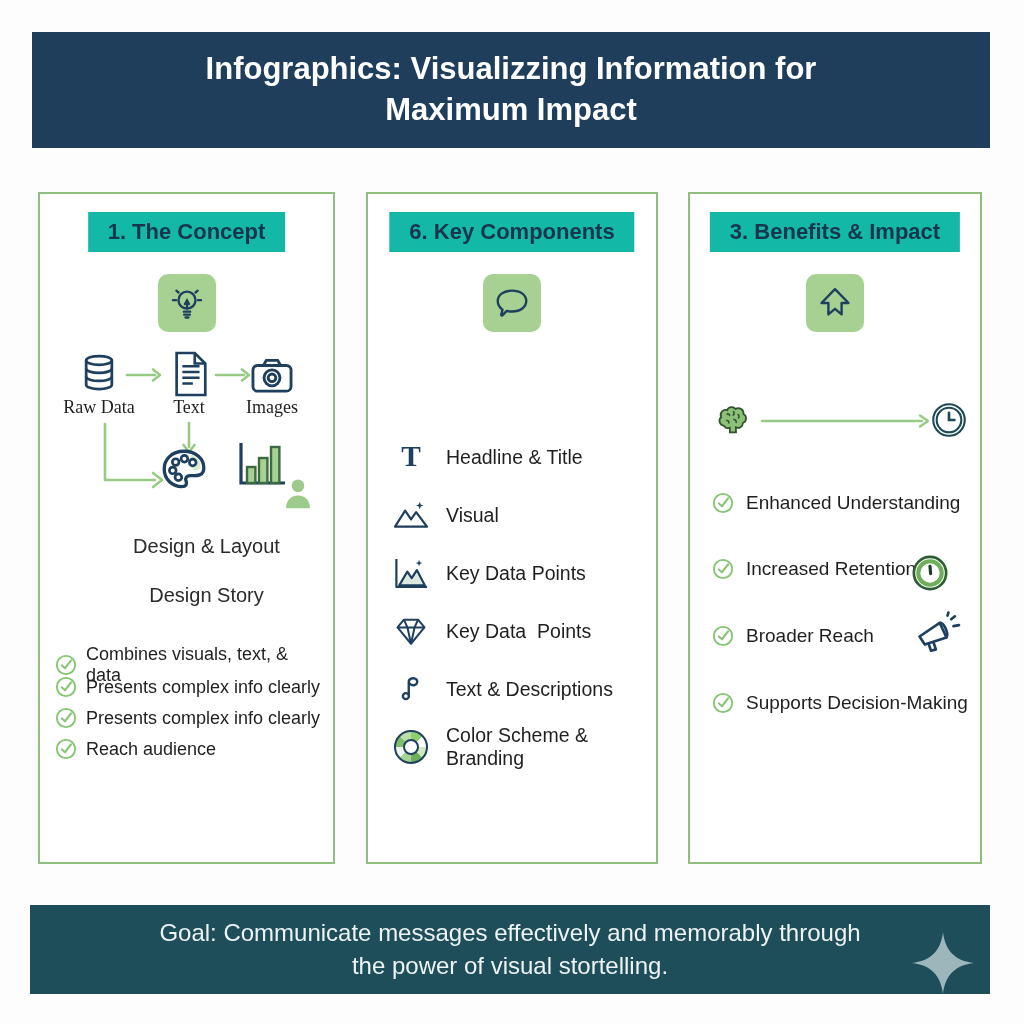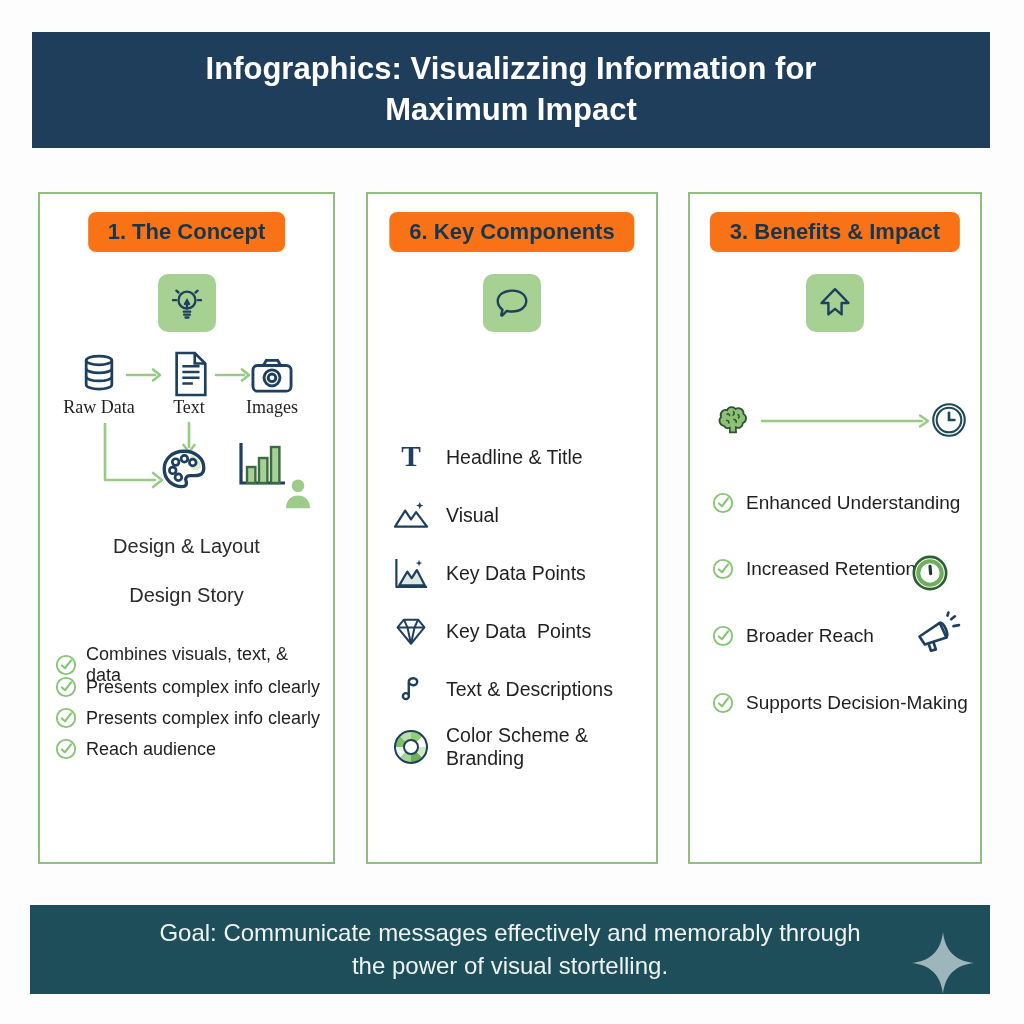--- a/index.html
+++ b/index.html
@@ -11,29 +11,29 @@
           display:flex;flex-direction:column;align-items:center;justify-content:center;
           color:#ffffff;font-weight:bold;font-size:31px;line-height:1.32;text-align:center;}
 
   
   .col{position:absolute;top:192px;height:672px;background:#ffffff;border:2px solid #8fbe7e;box-sizing:border-box;}
   .col1{left:38px;width:297px;}
   .col2{left:366px;width:292px;}
   .col3{left:688px;width:294px;}
 
   .badge{position:absolute;top:18px;left:50%;transform:translateX(-50%);
-         background:#f97316;color:#17364e;font-weight:bold;font-size:22px;
-         padding:7px 20px;border-radius:8px;white-space:nowrap;}
+         background:#14b8a6;color:#17364e;font-weight:bold;font-size:22px;
+         padding:7px 20px;border-radius:0;white-space:nowrap;}
   .hero{position:absolute;top:80px;left:50%;transform:translateX(-50%);
         width:58px;height:58px;background:#a6d193;border-radius:10px;
         display:flex;align-items:center;justify-content:center;}
 
   .abs{position:absolute;}
   .flowlabel{position:absolute;text-align:center;font-size:18px;color:#1f1f1f;font-family:Liberation Serif, serif;}
-  .caption{position:absolute;left:0;width:100%;text-align:center;font-size:20px;color:#2b2b2b;}
+  .caption{position:absolute;left:0;width:100%;text-align:center;font-size:20px;color:#2b2b2b;padding-left:20px;}
 
   .checkrow{position:absolute;left:15px;right:6px;display:flex;align-items:center;gap:9px;font-size:18px;color:#1f1f1f;}
   .checkrow .ck{flex:0 0 22px;height:22px;}
   .c3 .checkrow{left:22px;font-size:19px;gap:12px;}
 
   .c2row{position:absolute;left:24px;right:8px;height:44px;display:flex;align-items:center;gap:16px;
          font-size:19.5px;color:#1f1f1f;}
   .c2icon{flex:0 0 38px;display:flex;align-items:center;justify-content:center;}
   .c2label{white-space:pre-wrap;}
 

